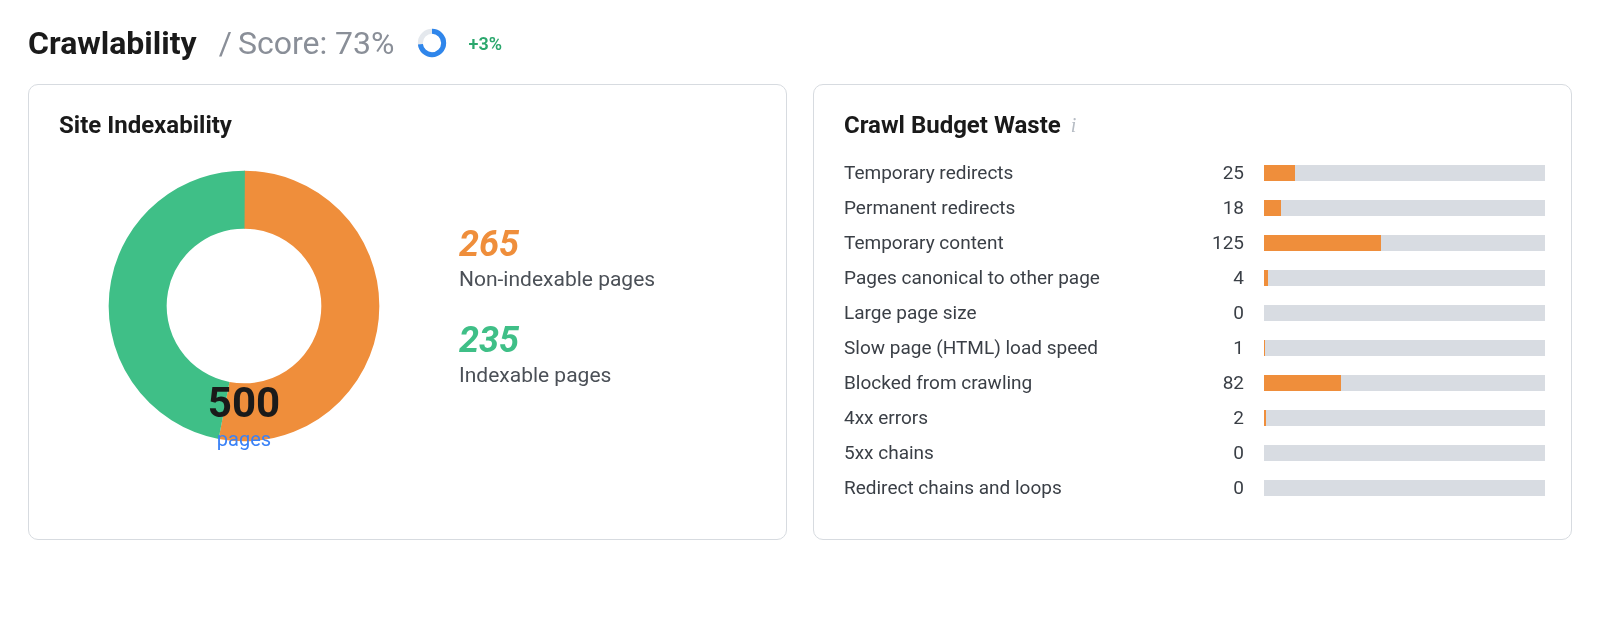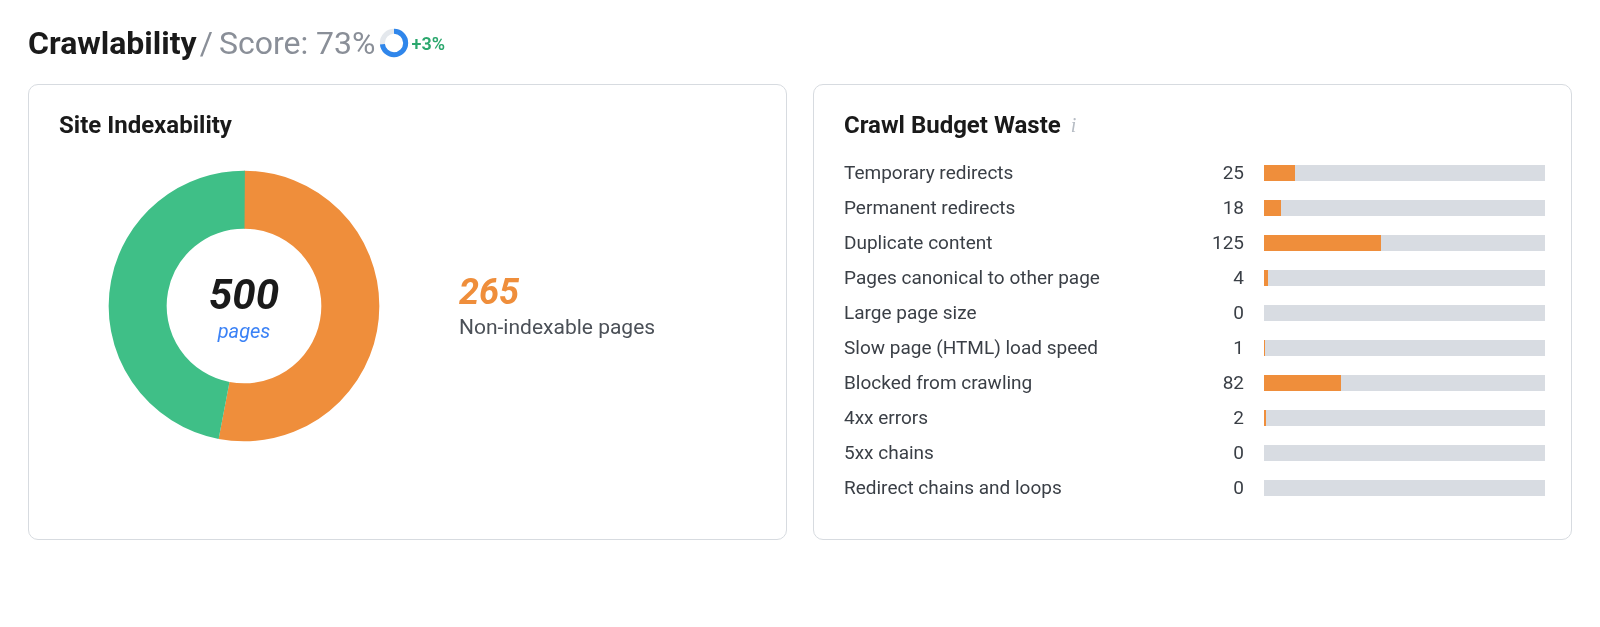--- a/index.html
+++ b/index.html
@@ -7,21 +7,21 @@
   font-family: -apple-system, BlinkMacSystemFont, "Segoe UI", Roboto, Helvetica, Arial, sans-serif;
   background: #fff;
   color: #1a1a1a;
   width: 1600px;
   height: 627px;
   padding: 24px 28px;
 }
 .header {
   display: flex;
   align-items: center;
-  gap: 3px;
+  gap: 22px;
   margin-bottom: 22px;
 }
 .header-title {
   font-size: 32px;
   font-weight: 700;
   color: #1a1a1a;
 }
 .header-score {
   font-size: 32px;
   font-weight: 400;
@@ -73,22 +73,21 @@
   position: relative;
   width: 290px;
   height: 290px;
 }
 .donut-center {
   position: absolute;
   inset: 0;
   display: flex;
   flex-direction: column;
   align-items: center;
-  justify-content: center;
-  font-style: italic;
+  justify-content: flex-end;
 }
 .donut-number {
   font-size: 42px;
   font-weight: 700;
   color: #1a1a1a;
 }
 .donut-label {
   font-size: 20px;
   color: #3b82f6;
 }
@@ -168,20 +167,24 @@
         <div class="donut-center">
           <div class="donut-number">500</div>
           <div class="donut-label">pages</div>
         </div>
       </div>
       <div class="legend">
         <div class="legend-block">
           <div class="big c-orange">265</div>
           <div class="sub">Non-indexable pages</div>
         </div>
+        <div class="legend-block">
+          <div class="big c-green">235</div>
+          <div class="sub">Indexable pages</div>
+        </div>
       </div>
     </div>
   </div>
 
   <div class="card card-right">
     <div class="card-title">
       <span>Crawl Budget Waste</span>
       <span class="info-icon">i</span>
     </div>
     <div id="issues">
@@ -193,21 +196,21 @@
           </div>
         </div>
         <div class="issue-row">
           <div class="issue-label">Permanent redirects</div>
           <div class="issue-value">18</div>
           <div class="issue-bar">
             <div class="issue-bar-fill" style="width: 6%;"></div>
           </div>
         </div>
         <div class="issue-row">
-          <div class="issue-label">Duplicate content</div>
+          <div class="issue-label">Temporary content</div>
           <div class="issue-value">125</div>
           <div class="issue-bar">
             <div class="issue-bar-fill" style="width: 41.6667%;"></div>
           </div>
         </div>
         <div class="issue-row">
           <div class="issue-label">Pages canonical to other page</div>
           <div class="issue-value">4</div>
           <div class="issue-bar">
             <div class="issue-bar-fill" style="width: 1.33333%;"></div>

